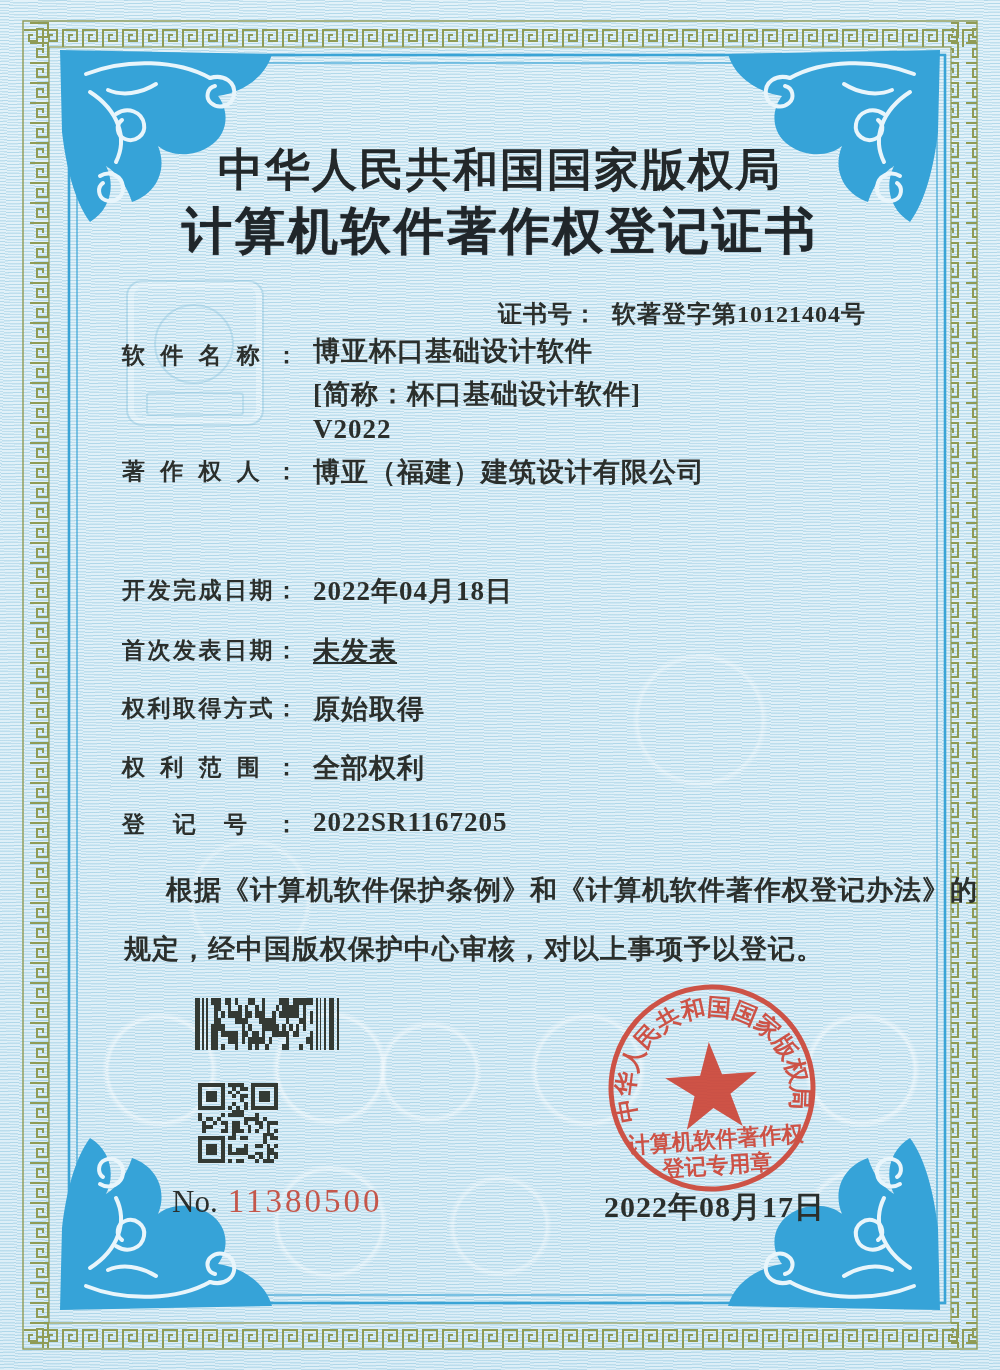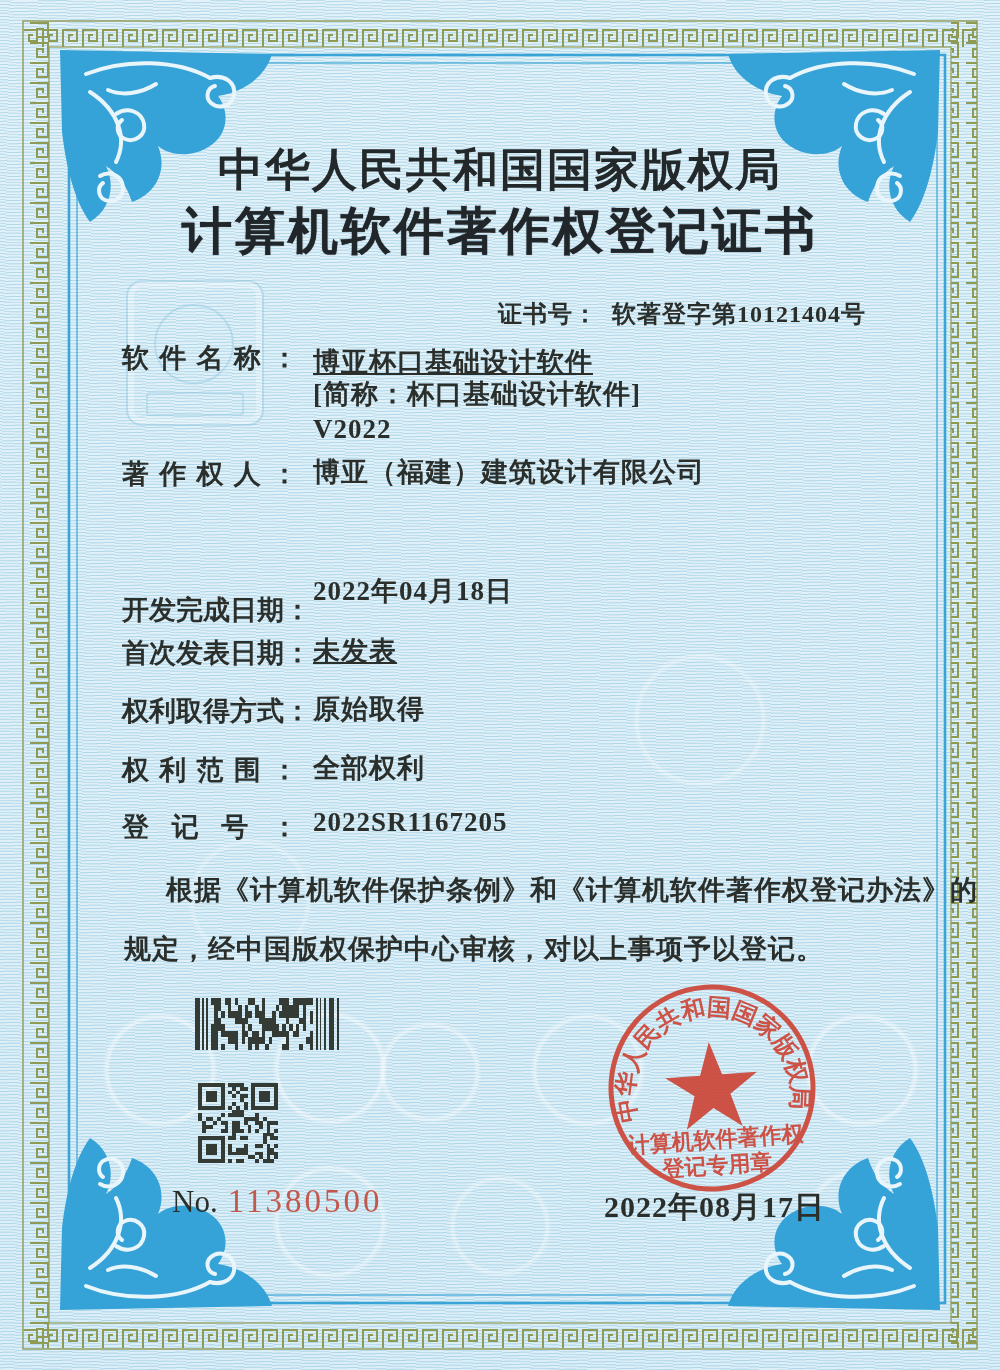--- a/index.html
+++ b/index.html
@@ -35,21 +35,21 @@
     left:0; right:0; top:198px; text-align:center;
     font-size:50px; font-weight:900; letter-spacing:3px; color:#20262a;
     text-shadow:0 0 1px #20262a;
   }
   .certno{
     left:380px; top:298px; width:486px; text-align:right;
     font-size:24px; font-weight:700; letter-spacing:1px;
   }
   .certno .lbl{margin-right:14px;}
   .field-label{
-    left:122px; width:176px; font-size:27px; font-weight:700;
+    left:122px; width:176px; font-size:23px; font-weight:700;
     text-align:justify; text-align-last:justify; letter-spacing:0;
     white-space:nowrap;
   }
   .field-value{
     left:313px; font-size:27px; font-weight:700; white-space:nowrap; letter-spacing:1px;
   }
   .para{
     left:124px; width:788px; font-size:27px; font-weight:700; letter-spacing:1px;
     white-space:nowrap;
   }
@@ -118,28 +118,28 @@
   <div class="abs emboss"></div>
 
   <div class="abs authority">中华人民共和国国家版权局</div>
   <div class="abs doc-title">计算机软件著作权登记证书</div>
 
   <div class="abs certno">
     <span class="lbl">证书号：</span><span>软著登字第10121404号</span>
   </div>
 
   <div class="abs field-label" style="top:340px;">软件名称：</div>
-  <div class="abs field-value" style="top:344px;text-decoration:underline;">博亚杯口基础设计软件</div>
+  <div class="abs field-value" style="top:333px;">博亚杯口基础设计软件</div>
   <div class="abs field-value" style="top:376px;">[简称：杯口基础设计软件]</div>
   <div class="abs field-value" style="top:414px;">V2022</div>
 
   <div class="abs field-label" style="top:456px;">著作权人：</div>
   <div class="abs field-value" style="top:454px;">博亚（福建）建筑设计有限公司</div>
 
-  <div class="abs field-label" style="top:592px;">开发完成日期：</div>
+  <div class="abs field-label" style="top:575px;">开发完成日期：</div>
   <div class="abs field-value" style="top:573px;">2022年04月18日</div>
 
   <div class="abs field-label" style="top:635px;">首次发表日期：</div>
   <div class="abs field-value" style="top:633px;text-decoration:underline;">未发表</div>
 
   <div class="abs field-label" style="top:693px;">权利取得方式：</div>
   <div class="abs field-value" style="top:691px;">原始取得</div>
 
   <div class="abs field-label" style="top:752px;">权利范围：</div>
   <div class="abs field-value" style="top:750px;text-align:center;">全部权利</div>

